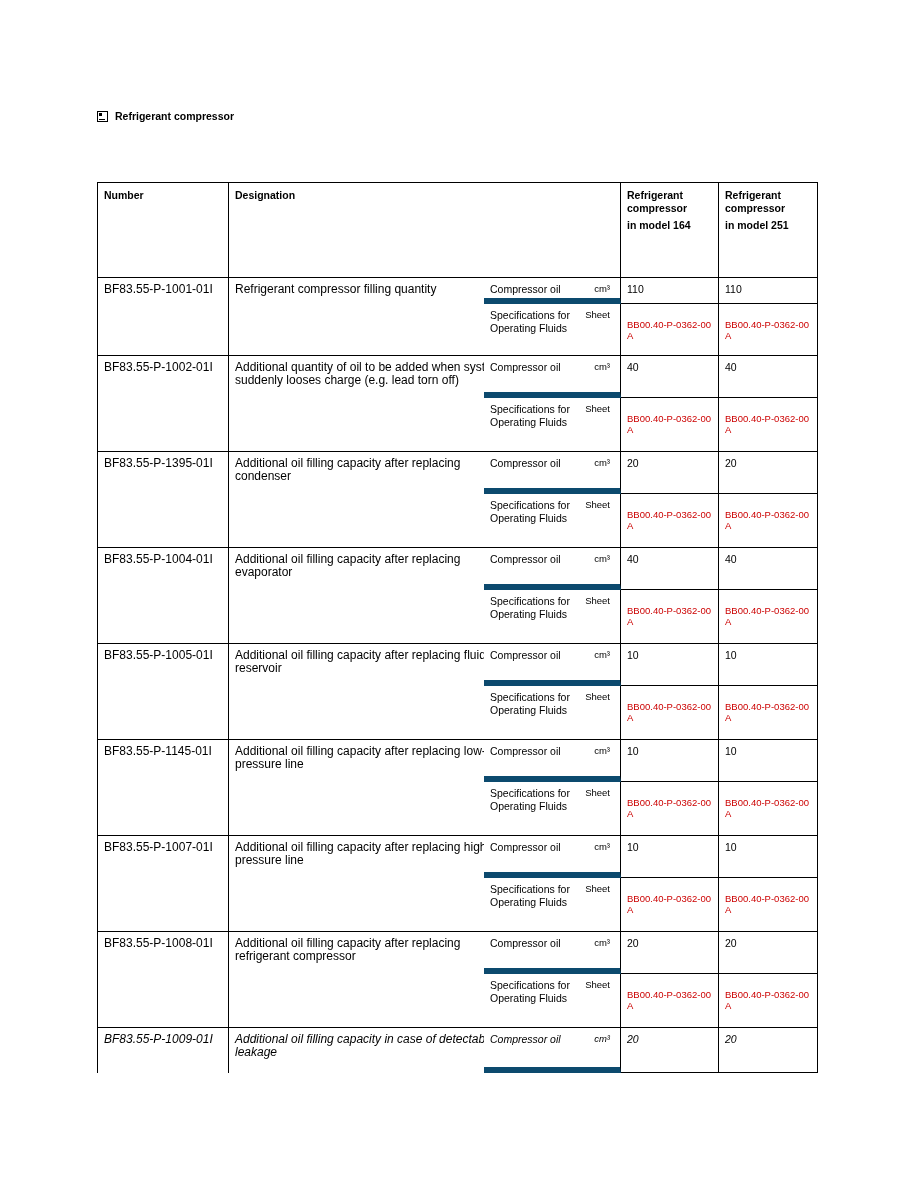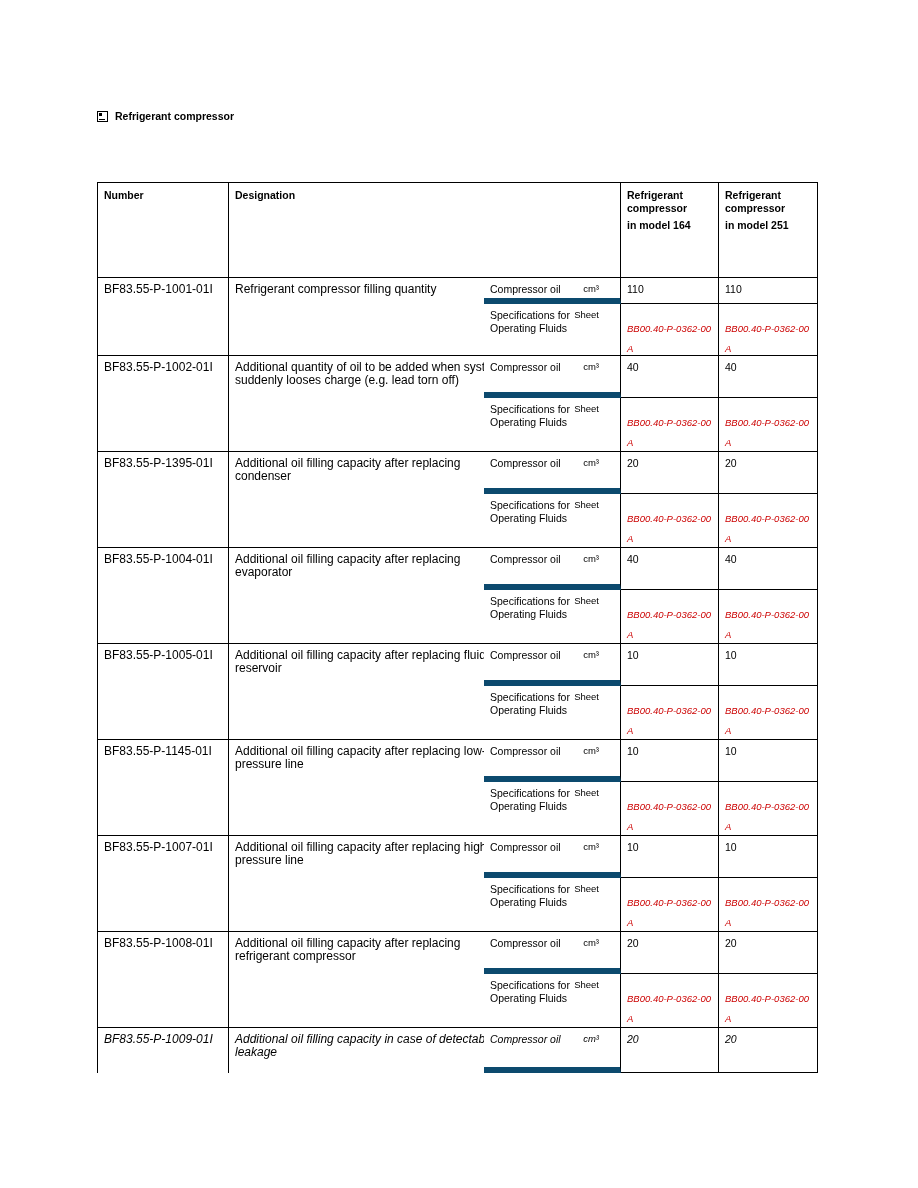--- a/index.html
+++ b/index.html
@@ -36,22 +36,22 @@
 
   .c-num{grid-column:1;grid-row:1/3;border-right:1px solid #000;font-size:12px;}
   .c-des{grid-column:2;grid-row:1/3;font-size:12px;white-space:pre;}
   .c-lab1{grid-column:3;grid-row:1;border-right:1px solid #000;border-bottom:6px solid #0c4a6e;position:relative;}
   .c-v164{grid-column:4;grid-row:1;border-right:1px solid #000;border-bottom:1px solid #000;}
   .c-v251{grid-column:5;grid-row:1;border-bottom:1px solid #000;}
   .c-lab2{grid-column:3;grid-row:2;border-right:1px solid #000;position:relative;}
   .c-s164{grid-column:4;grid-row:2;border-right:1px solid #000;}
   .c-s251{grid-column:5;grid-row:2;}
   .lab{display:block;width:94px;}
-  .unit{position:absolute;right:21px;top:4px;font-size:9.5px;}
-  .c-sheet{color:#cc0000;font-size:9.5px;padding-top:15px;white-space:pre-line;line-height:20px;font-style:italic;}
+  .unit{position:absolute;right:10px;top:4px;font-size:9.5px;}
+  .c-sheet{color:#cc0000;font-size:9.5px;padding-top:15px;white-space:pre-line;line-height:11px;}
 </style>
 </head>
 <body>
 
 <div class="title-row">
   <span class="sec-icon"></span>
   <span class="page-title">Refrigerant compressor</span>
 </div>
 
 <div class="table">

